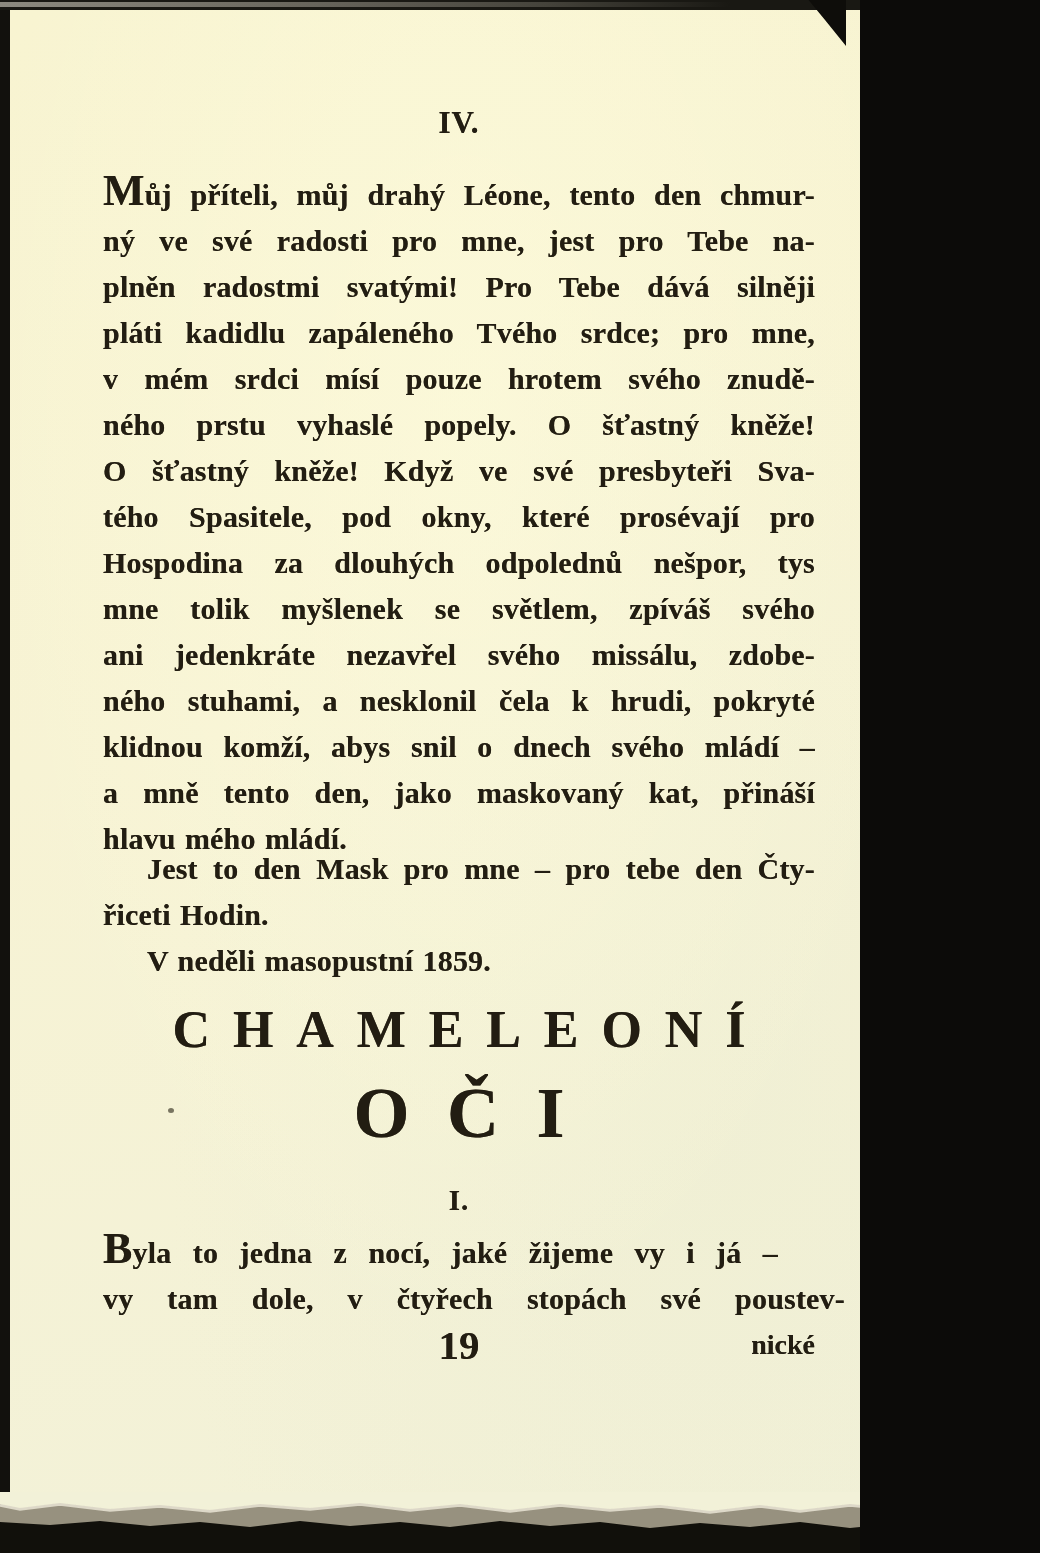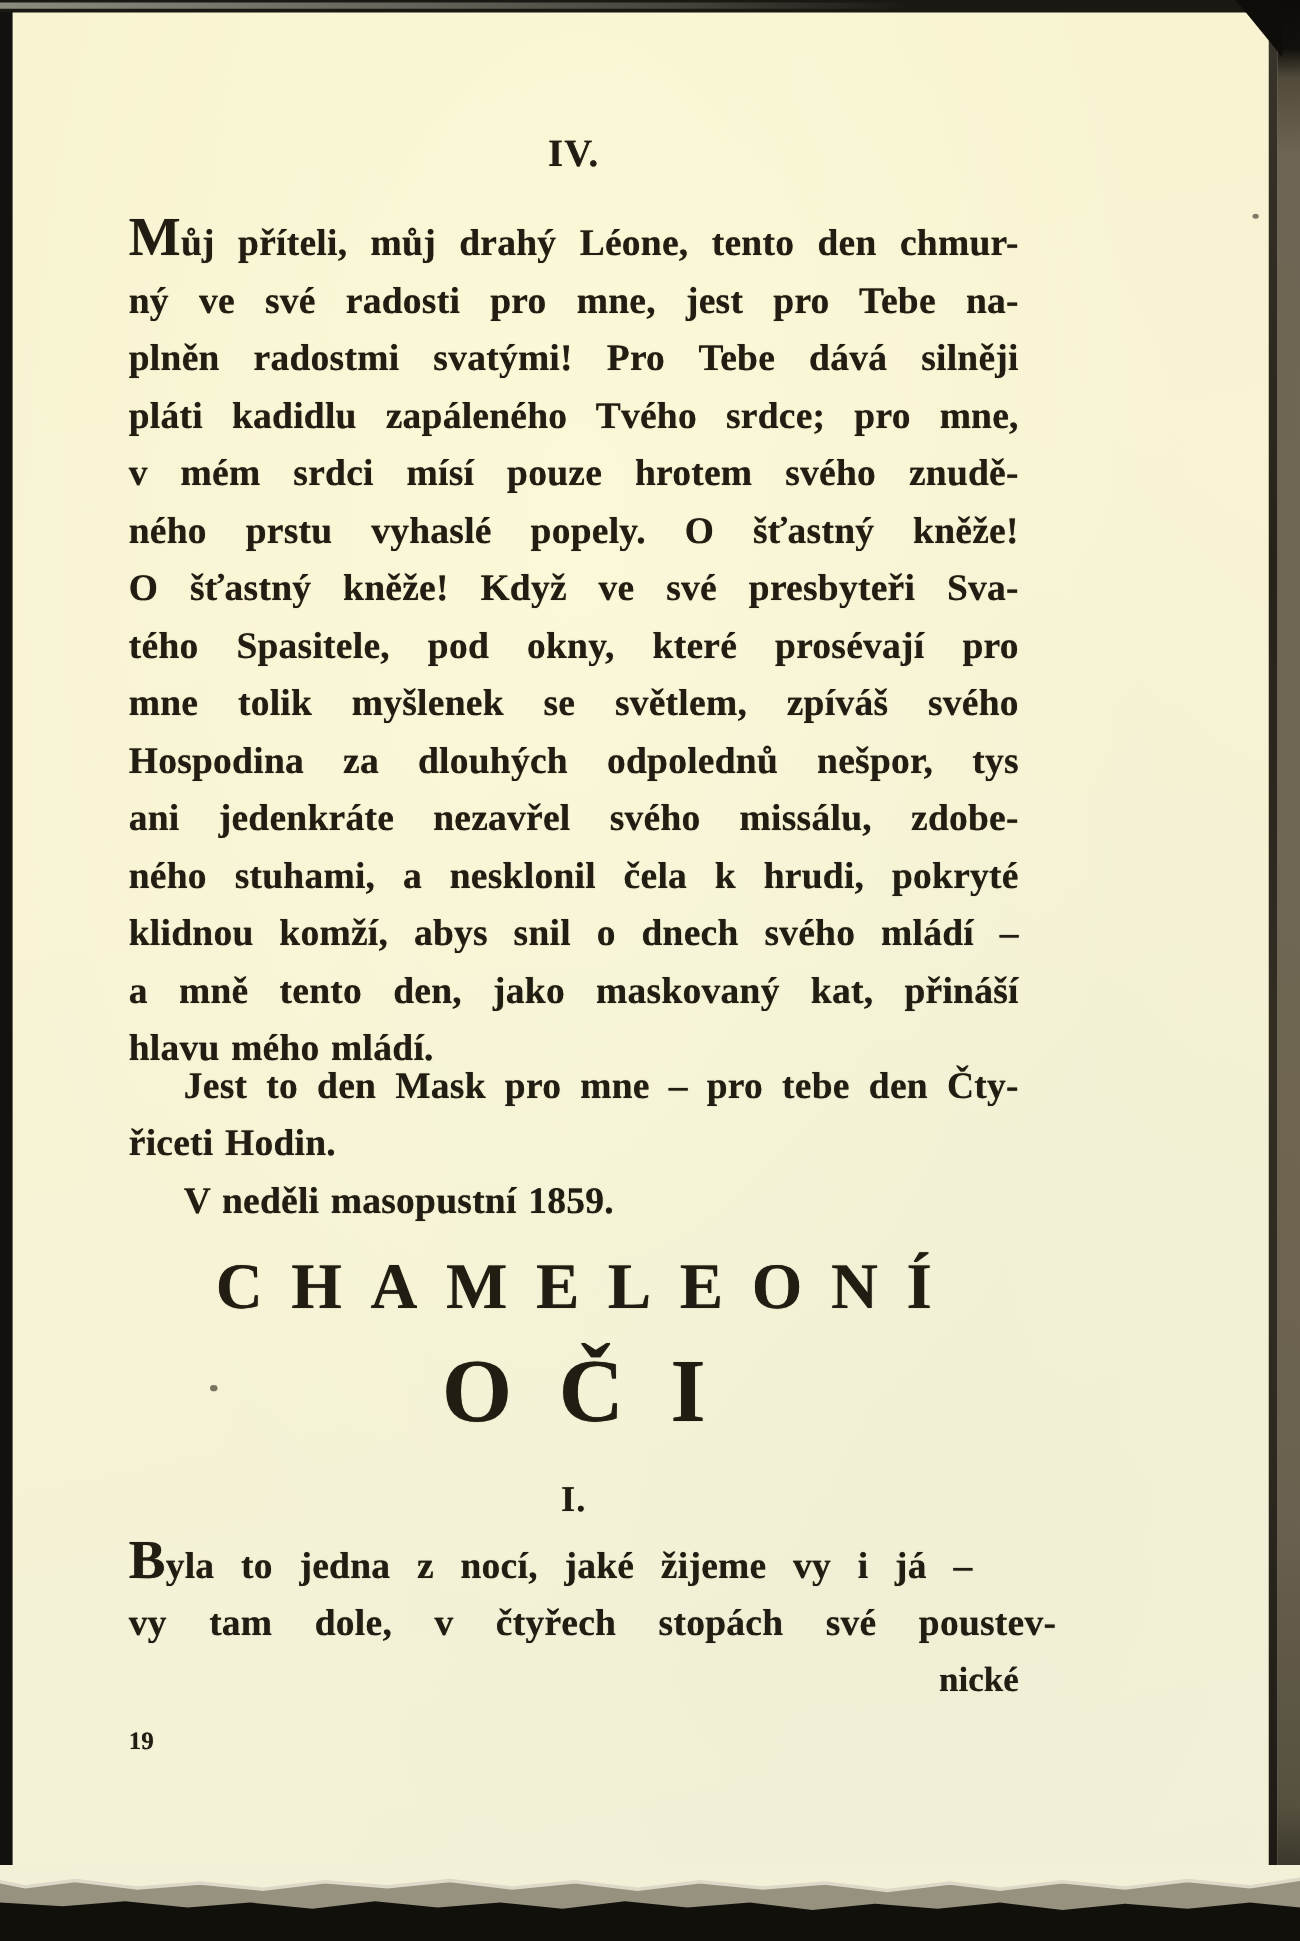--- a/index.html
+++ b/index.html
@@ -1,18 +1,18 @@
 <!DOCTYPE html>
 <html><head>
 <meta charset="utf-8">
 <style>
   html,body{margin:0;padding:0;background:#0c0b09;}
   .scan{
-    position:relative;width:1040px;height:1553px;overflow:hidden;
-    background:#a3a3a3;
+    position:relative;width:860px;height:1553px;overflow:hidden;
+    background:#e5e5e5;
     font-family:"Liberation Serif","DejaVu Serif",serif;
   }
   
   .page{
     position:absolute;left:10px;top:9px;width:1008px;height:1492px;
     background:
       radial-gradient(ellipse at 45% 28%, rgba(255,253,222,0.50), rgba(255,253,222,0) 62%),
       radial-gradient(ellipse at 70% 75%, rgba(235,236,210,0.45), rgba(235,236,210,0) 55%),
       linear-gradient(168deg,#f8f4d1 0%,#f7f3d4 45%,#f2f1d8 100%);
   }
@@ -58,21 +58,21 @@
   .h{font-weight:bold;text-align:center;text-align-last:center;}
   #h-iv{top:102px;font-size:31px;line-height:42px;letter-spacing:1px;}
   #p1{top:172px;}
   #p2{top:846px;}
   #p3{top:938px;}
   #title1{top:999px;font-size:52px;line-height:62px;letter-spacing:0.44em;text-indent:0.44em;}
   #title2{top:1082px;font-size:72px;line-height:62px;letter-spacing:0.52em;text-indent:0.52em;}
   #h-i{top:1180px;font-size:29px;line-height:40px;letter-spacing:1px;}
   #p4{top:1230px;}
   #footer{top:1322px;height:46px;}
-  .pagenum{display:block;text-align:left;font-size:20px;line-height:46px;font-weight:bold;margin-top:48px;}
+  .pagenum{display:block;text-align:center;font-size:41px;line-height:46px;font-weight:bold;}
   .catch{position:absolute;right:0;top:0;font-size:28px;line-height:46px;font-weight:bold;}
 </style>
 </head>
 <body>
 
 <div class="scan">
 
   <div class="page"></div>
 
   <div class="tb">
@@ -81,22 +81,22 @@
 
     <div class="block" id="p1">
       <div class="line dropcap">Můj příteli, můj drahý Léone, tento den chmur-</div>
       <div class="line">ný ve své radosti pro mne, jest pro Tebe na-</div>
       <div class="line">plněn radostmi svatými! Pro Tebe dává silněji</div>
       <div class="line">pláti kadidlu zapáleného Tvého srdce; pro mne,</div>
       <div class="line">v mém srdci mísí pouze hrotem svého znudě-</div>
       <div class="line">ného prstu vyhaslé popely. O šťastný kněže!</div>
       <div class="line">O šťastný kněže! Když ve své presbyteři Sva-</div>
       <div class="line">tého Spasitele, pod okny, které prosévají pro</div>
+      <div class="line">Hospodina za dlouhých odpolednů nešpor, tys</div>
       <div class="line">mne tolik myšlenek se světlem, zpíváš svého</div>
-      <div class="line">Hospodina za dlouhých odpolednů nešpor, tys</div>
       <div class="line">ani jedenkráte nezavřel svého missálu, zdobe-</div>
       <div class="line">ného stuhami, a nesklonil čela k hrudi, pokryté</div>
       <div class="line">klidnou komží, abys snil o dnech svého mládí –</div>
       <div class="line">a mně tento den, jako maskovaný kat, přináší</div>
       <div class="line left">hlavu mého mládí.</div>
     </div>
 
     <div class="block" id="p2">
       <div class="line indent">Jest to den Mask pro mne – pro tebe den Čty-</div>
       <div class="line left">řiceti Hodin.</div>

